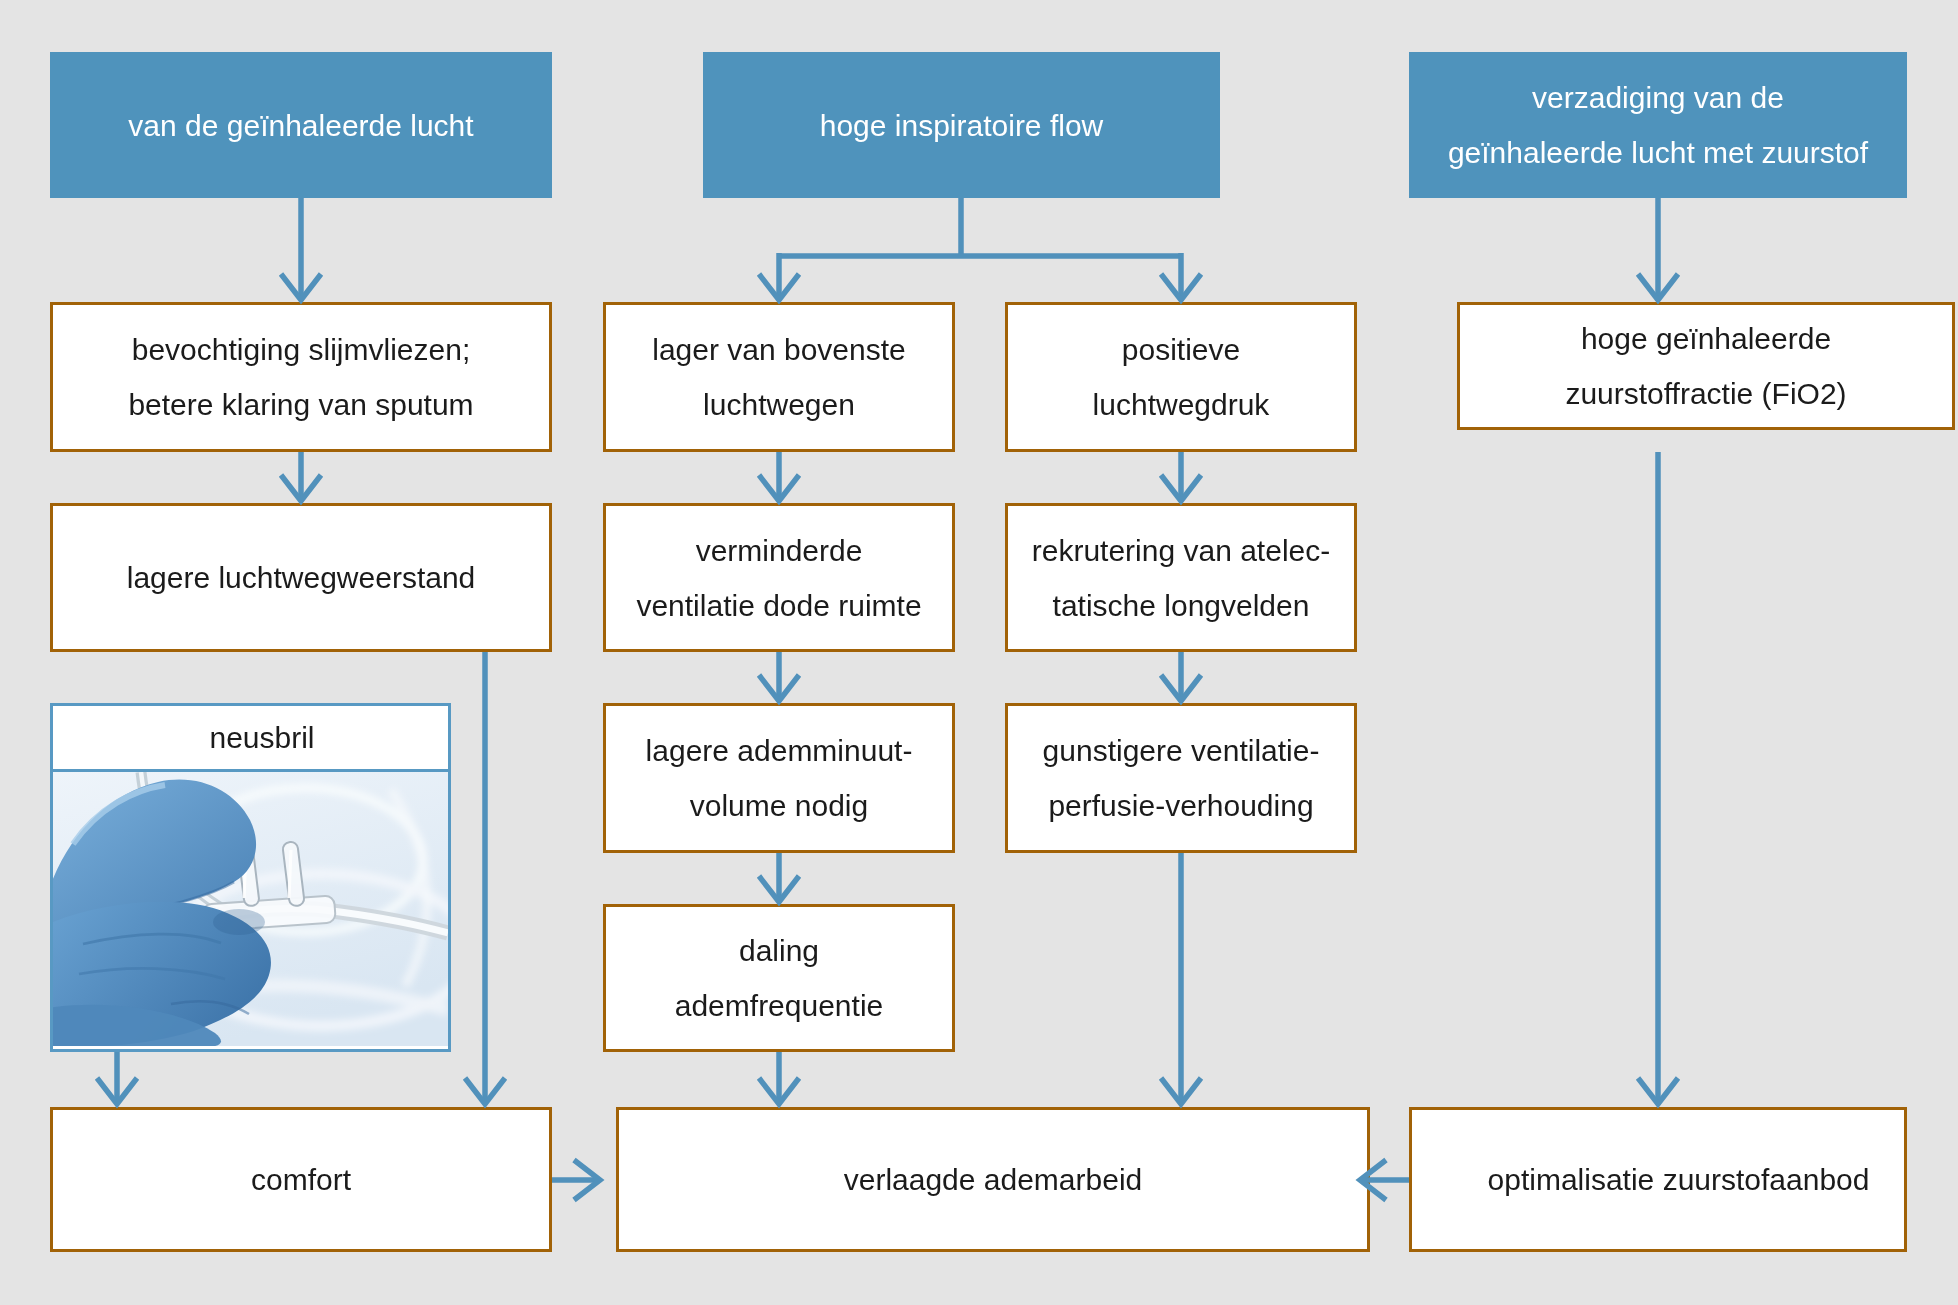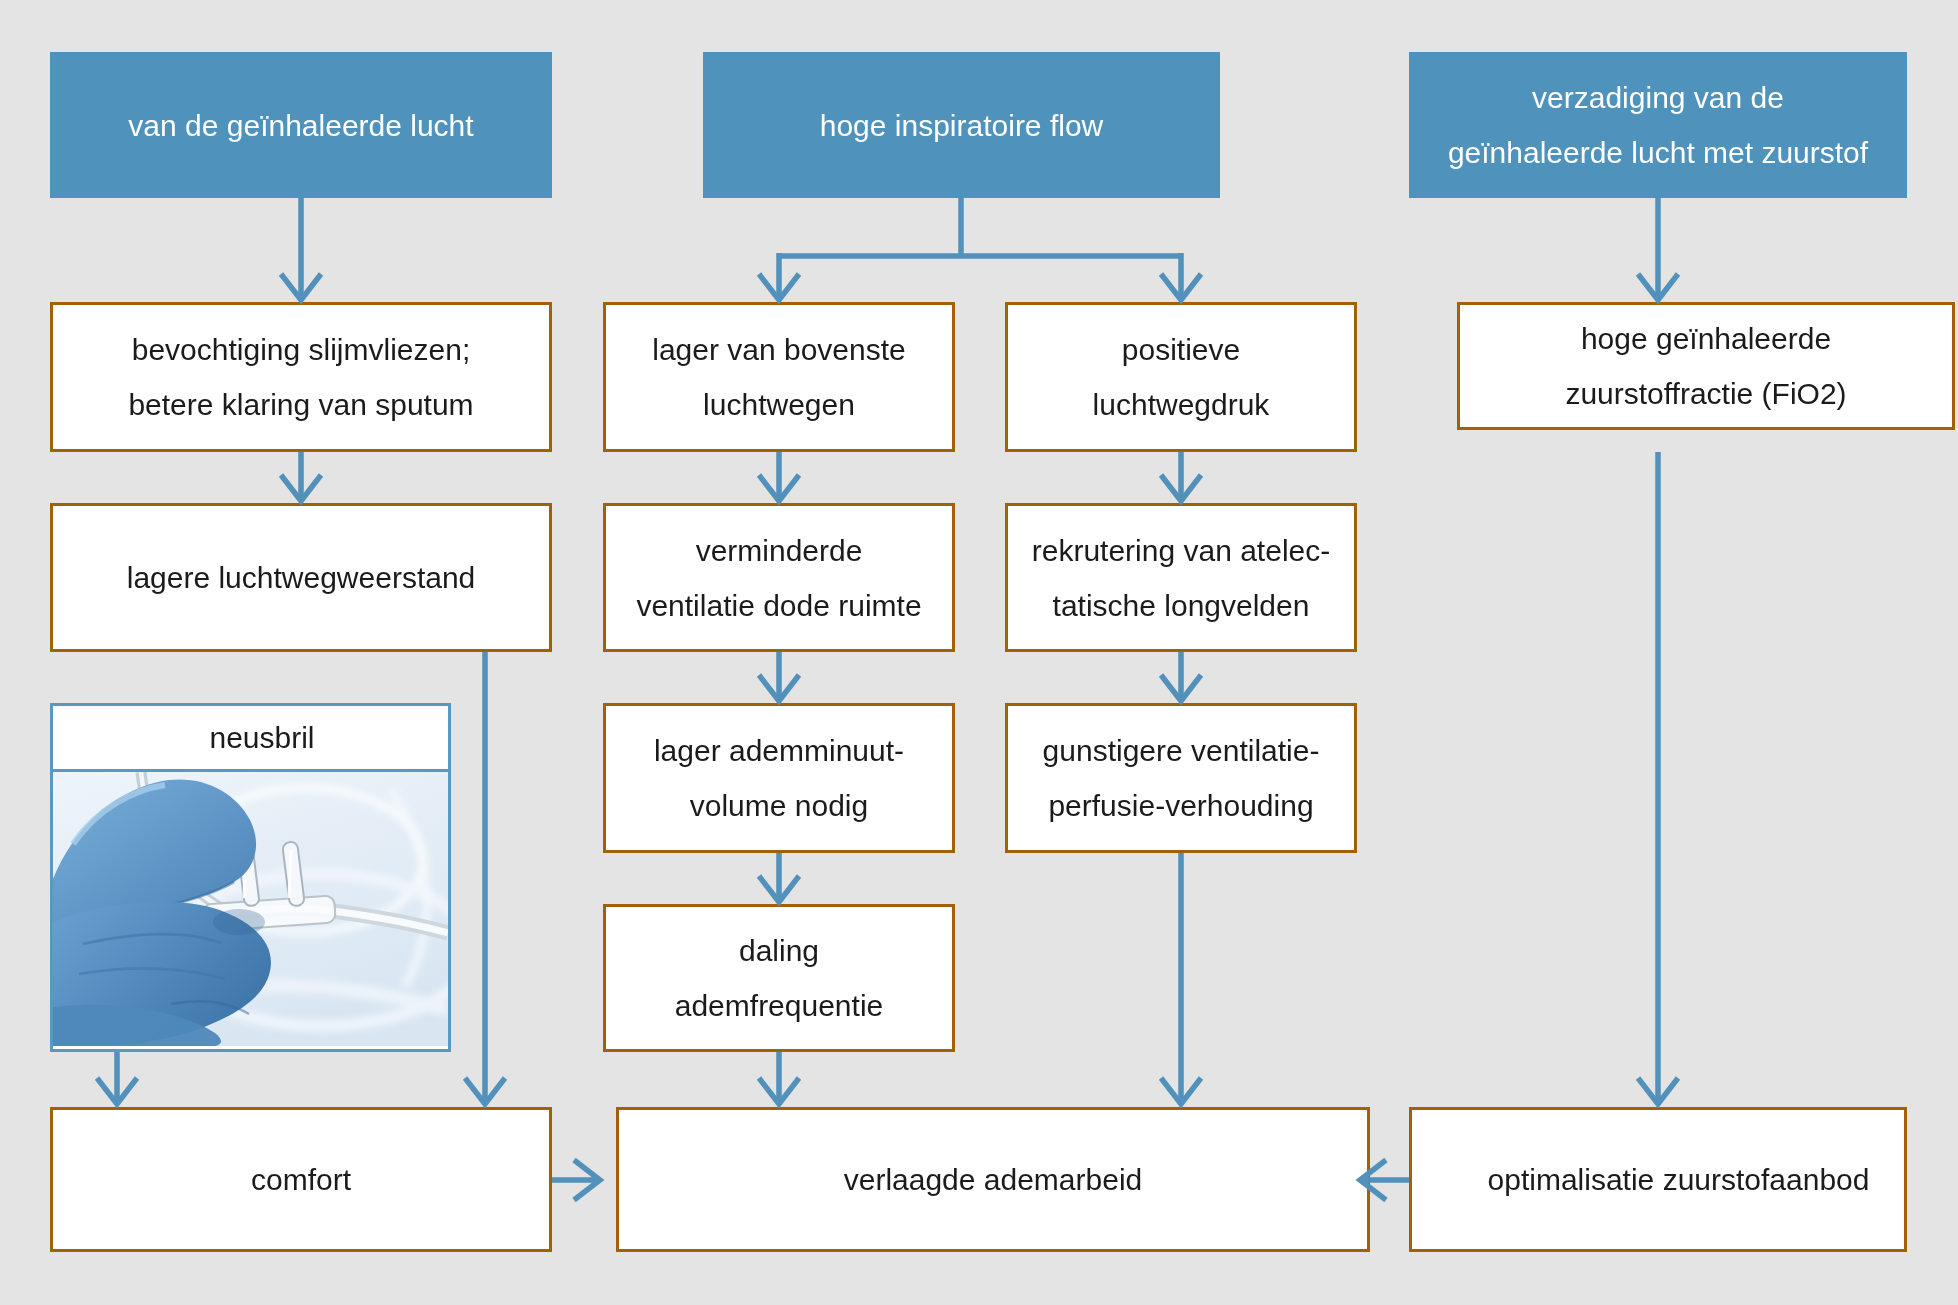--- a/index.html
+++ b/index.html
@@ -149,21 +149,21 @@
       <path d="M -5,152 C 52,128 132,122 174,141 C 207,155 224,177 216,203 C 208,229 178,245 141,259 C 110,269 60,277 -5,275 Z" fill="url(#gloveGrad2)"></path>
       <path d="M -5,236 C 62,226 132,241 162,261 C 172,269 170,275 152,275 L -5,275 Z" fill="#4f88ba" opacity="0.95"></path>
       <path d="M 30,172 C 82,160 134,158 168,171" fill="none" stroke="#3f76a9" stroke-width="2.6" opacity="0.6"></path>
       <path d="M 26,202 C 76,193 132,195 172,207" fill="none" stroke="#3f76a9" stroke-width="2.6" opacity="0.55"></path>
       <path d="M 118,232 C 150,226 176,230 196,242" fill="none" stroke="#35689c" stroke-width="2.6" opacity="0.5"></path>
       <ellipse cx="186" cy="150" rx="26" ry="13" fill="#2f5f92" opacity="0.3"></ellipse>
     </svg>
   </div>
 
   <div class="box" style="left:603px;top:703px;width:352px;height:150px;">
-    <span>lager ademminuut-</span>
+    <span>lagere ademminuut-</span>
     <span>volume nodig</span>
   </div>
 
   <div class="box" style="left:1005px;top:703px;width:352px;height:150px;">
     <span>gunstigere ventilatie-</span>
     <span>perfusie-verhouding</span>
   </div>
 
   <div class="box" style="left:603px;top:904px;width:352px;height:148px;">
     <span>daling</span>

